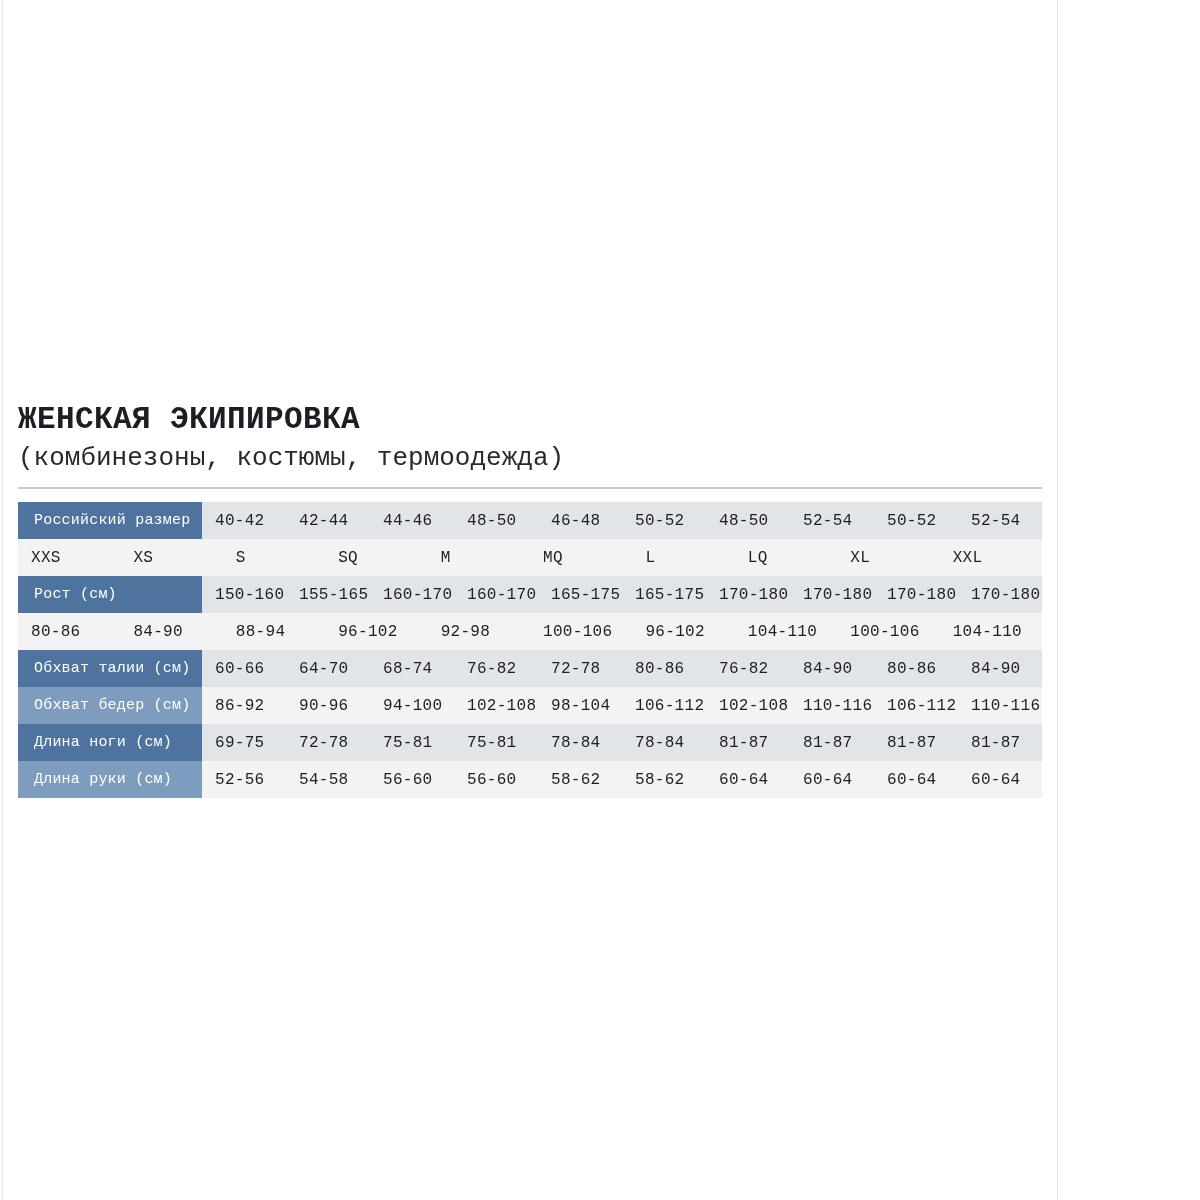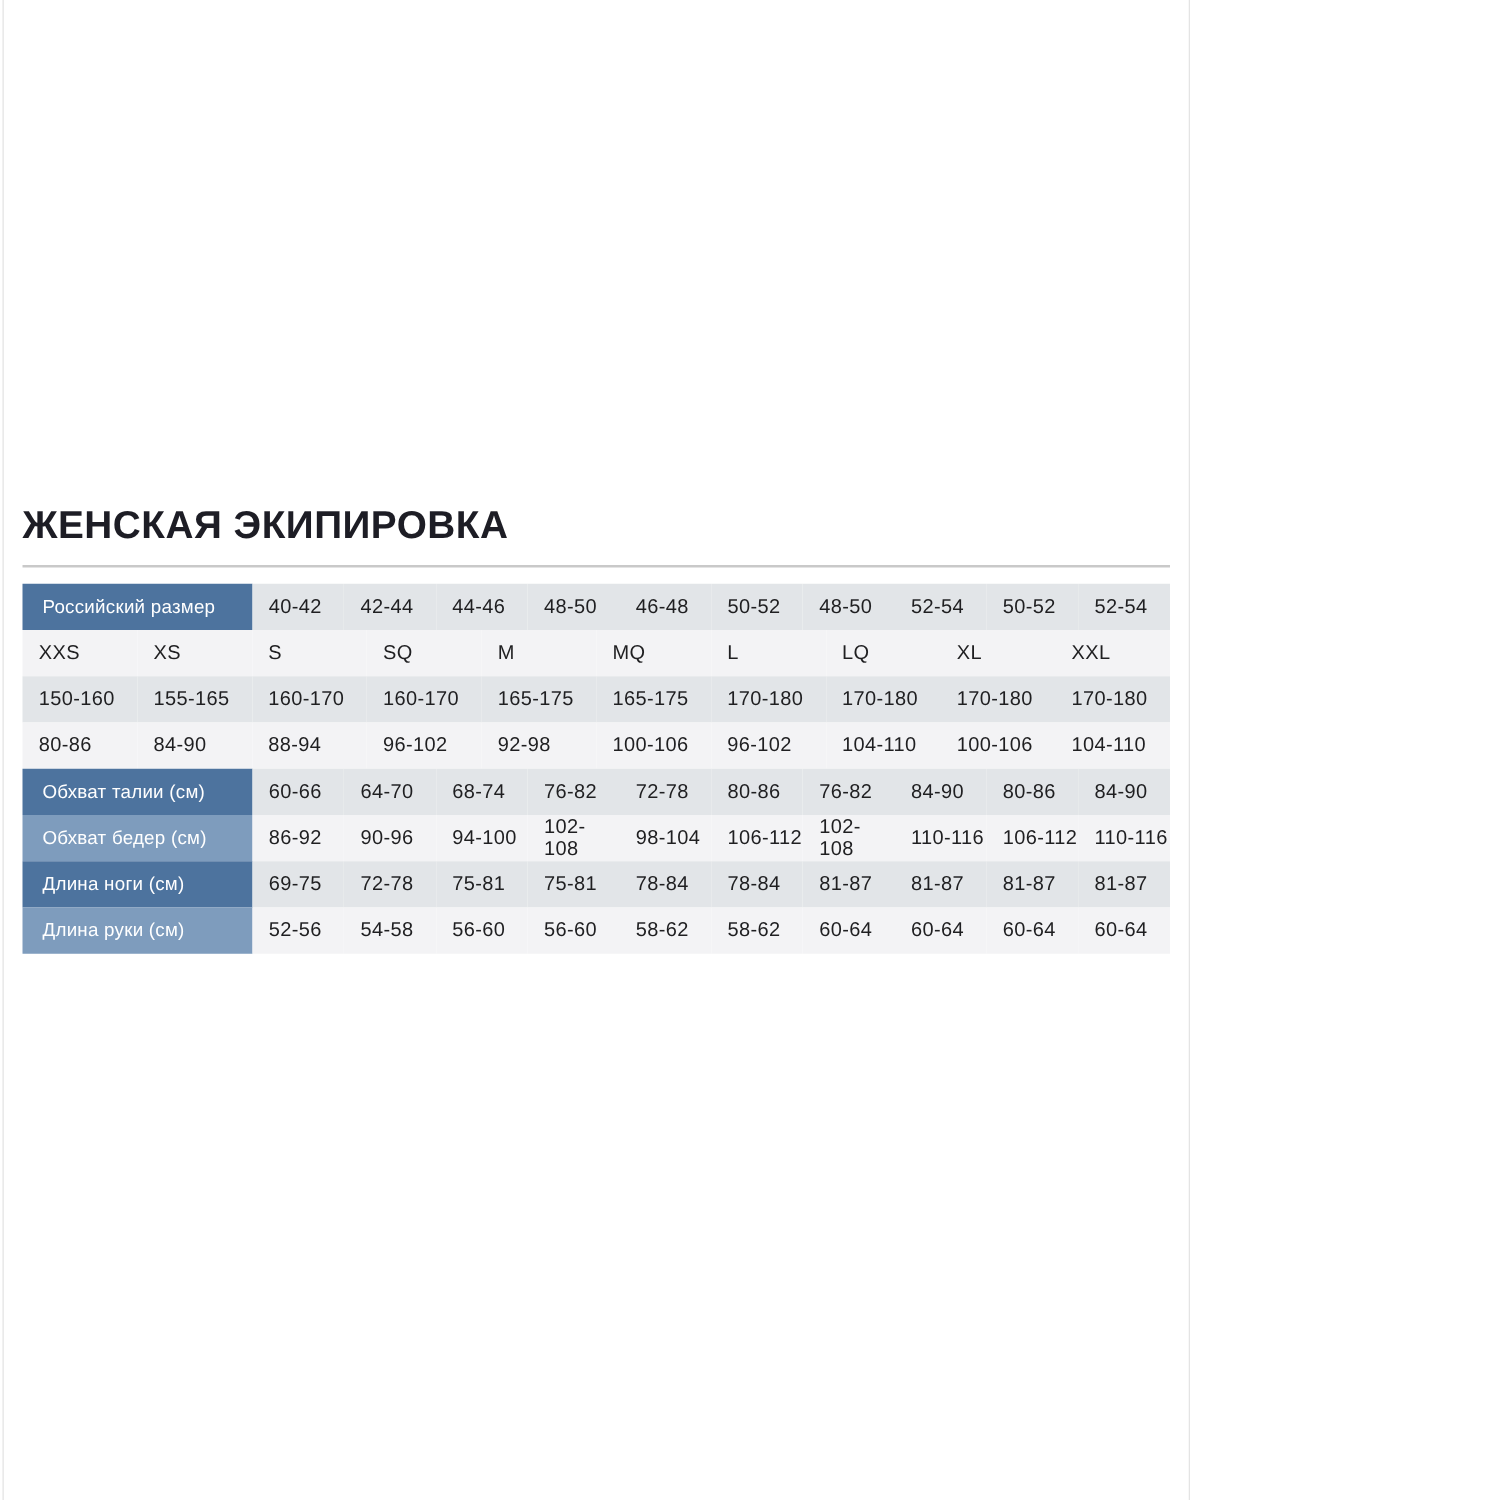--- a/index.html
+++ b/index.html
@@ -3,28 +3,29 @@
 <meta charset="utf-8">
 <style>
   html, body {
     margin: 0;
     padding: 0;
     background: #ffffff;
     font-family: "Liberation Sans", sans-serif;
   }
   .page {
     position: relative;
-    width: 950px;
+    width: 1056px;
     height: 1200px;
     margin: 0 2px;
     box-sizing: border-box;
     border-left: 1px solid #e4e4e4;
     border-right: 1px solid #e4e4e4;
     background: #ffffff;
     overflow: hidden;
+    font-family: Liberation Mono, monospace;
   }
   .content {
     padding: 0 15px;
   }
   .title {
     margin: 0;
     padding-top: 402px;
     font-size: 31px;
     line-height: 36px;
     font-weight: bold;
@@ -79,20 +80,21 @@
   .row-odd .value-cell  { background: var(--row-dark, #e2e5e8); }
   .row-even .label-cell { background: var(--label-light, #7e9cbd); }
   .row-even .value-cell { background: var(--row-light, #f3f3f5); }
 </style>
 </head>
 <body>
 
 <div class="page">
   <main class="content">
     <h1 class="title">ЖЕНСКАЯ ЭКИПИРОВКА</h1>
+    <div class="subtitle">(комбинезоны, костюмы, термоодежда)</div>
     <div class="rule"></div>
     <div class="size-table" id="size-table">
         <div class="row row-odd">
           <div class="label-cell">Российский размер</div>
           <div class="value-cell">40-42</div>
           <div class="value-cell">42-44</div>
           <div class="value-cell">44-46</div>
           <div class="value-cell">48-50</div>
           <div class="value-cell">46-48</div>
           <div class="value-cell">50-52</div>
@@ -107,20 +109,21 @@
           <div class="value-cell">S</div>
           <div class="value-cell">SQ</div>
           <div class="value-cell">M</div>
           <div class="value-cell">MQ</div>
           <div class="value-cell">L</div>
           <div class="value-cell">LQ</div>
           <div class="value-cell">XL</div>
           <div class="value-cell">XXL</div>
         </div>
         <div class="row row-odd">
+          <div class="label-cell">Рост (см)</div>
           <div class="value-cell">150-160</div>
           <div class="value-cell">155-165</div>
           <div class="value-cell">160-170</div>
           <div class="value-cell">160-170</div>
           <div class="value-cell">165-175</div>
           <div class="value-cell">165-175</div>
           <div class="value-cell">170-180</div>
           <div class="value-cell">170-180</div>
           <div class="value-cell">170-180</div>
           <div class="value-cell">170-180</div>

